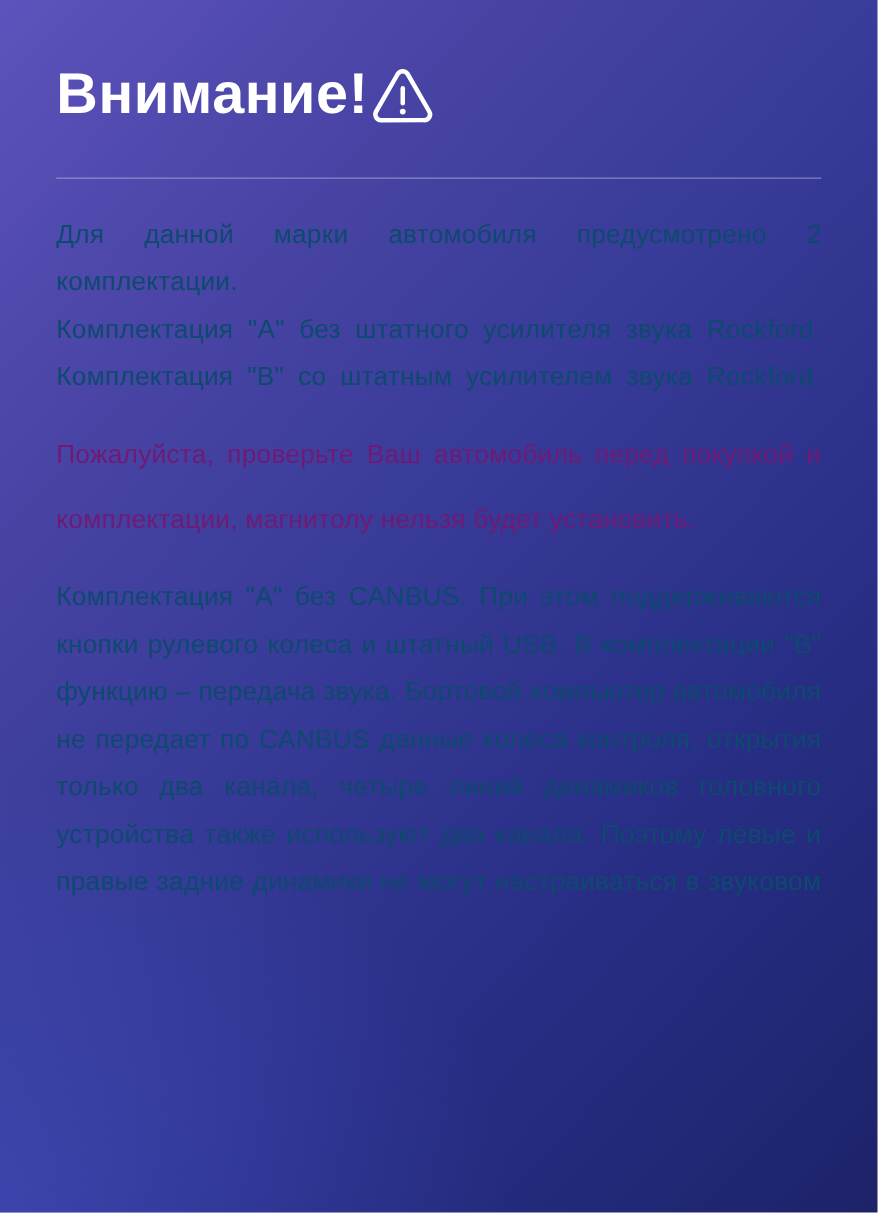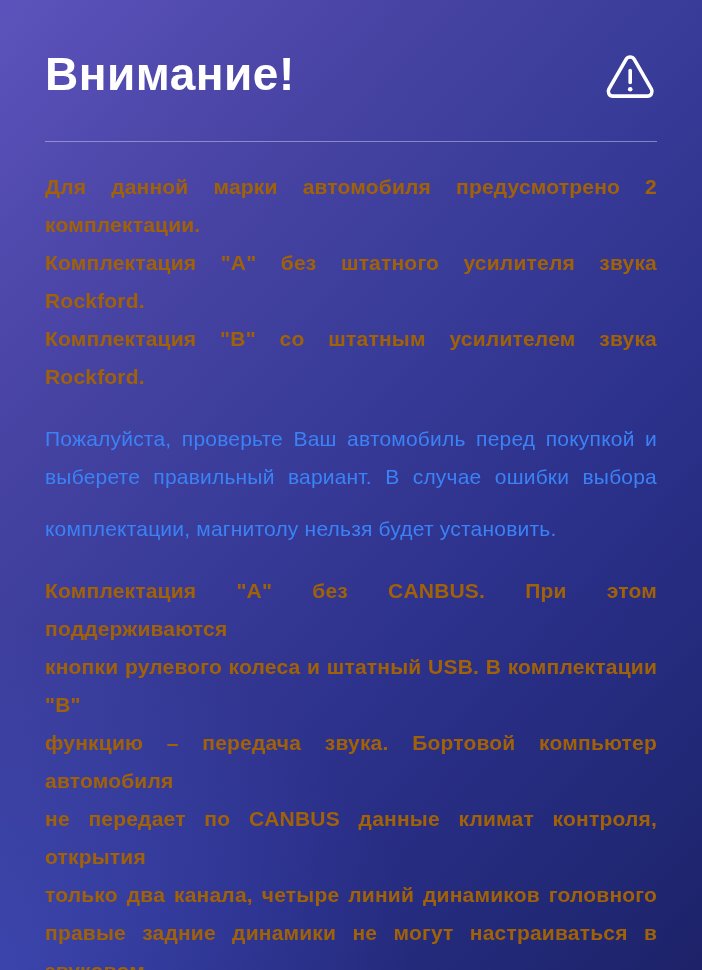--- a/index.html
+++ b/index.html
@@ -8,40 +8,40 @@
     font-family: "Liberation Sans", sans-serif;
     color: #ffffff;
     overflow: hidden;
     background:
       radial-gradient(90% 55% at 0% 100%, rgba(80,100,228,0.32), rgba(80,100,228,0) 65%),
       linear-gradient(133deg, #5d53bc 0%, #4a45a6 22%, #363a96 48%, #2a2f88 68%, #212875 88%, #1d2268 100%);
   }
   .page { width: 702px; height: 970px; padding: 0 45px; }
   .header {
     display: flex;
-    justify-content: space-between;
+    justify-content: flex-start;
     align-items: flex-start;
     padding-top: 48px;
   }
   .title {
     font-size: 46px;
     line-height: 52px;
     font-weight: 700;
     letter-spacing: 0.5px;
     color: #ffffff;
   }
   .warn-icon { margin-top: 4px; flex: 0 0 auto; }
   .divider {
     margin-top: 35px;
     height: 1px;
     background: rgba(205,205,240,0.5);
   }
   .content { margin-top: 26px; }
   .para { margin-bottom: 24px; font-size: 21px; line-height: 38px; letter-spacing: 0.2px; }
-  .para.white { color: #a16207; font-weight: bold; }
+  .para.white { color: #0c4a6e; }
   .para.cyan  { color: #3bc8ee; }
   .line { text-align: justify; text-align-last: justify; white-space: normal; }
   .line.natural { text-align-last: left; margin-top: 14px; }
 </style>
 </head>
 <body>
 
 <div class="page">
 
   <div class="header">
@@ -56,28 +56,28 @@
   </div>
 
   <div class="divider"></div>
 
   <div class="content">
       <div class="para white">
         <div class="line">Для данной марки автомобиля предусмотрено 2 комплектации.</div>
         <div class="line">Комплектация "А" без штатного усилителя звука Rockford.</div>
         <div class="line">Комплектация "В" со штатным усилителем звука Rockford.</div>
       </div>
-      <div class="para cyan" style="color: #3b82f6;">
+      <div class="para cyan" style="color: #701a75;">
         <div class="line">Пожалуйста, проверьте Ваш автомобиль перед покупкой и</div>
-        <div class="line">выберете правильный вариант. В случае ошибки выбора</div>
         <div class="line natural">комплектации, магнитолу нельзя будет установить.</div>
       </div>
       <div class="para white">
         <div class="line">Комплектация "А" без CANBUS. При этом поддерживаются</div>
         <div class="line">кнопки рулевого колеса и штатный USB. В комплектации "В"</div>
         <div class="line">функцию – передача звука. Бортовой компьютер автомобиля</div>
-        <div class="line">не передает по CANBUS данные климат контроля, открытия</div>
+        <div class="line">не передает по CANBUS данные колеса контроля, открытия</div>
         <div class="line">только два канала, четыре линий динамиков головного</div>
+        <div class="line">устройства также используют два канала. Поэтому левые и</div>
         <div class="line">правые задние динамики не могут настраиваться в звуковом</div>
       </div>
     </div>
 
 </div>
 
 </body></html>

